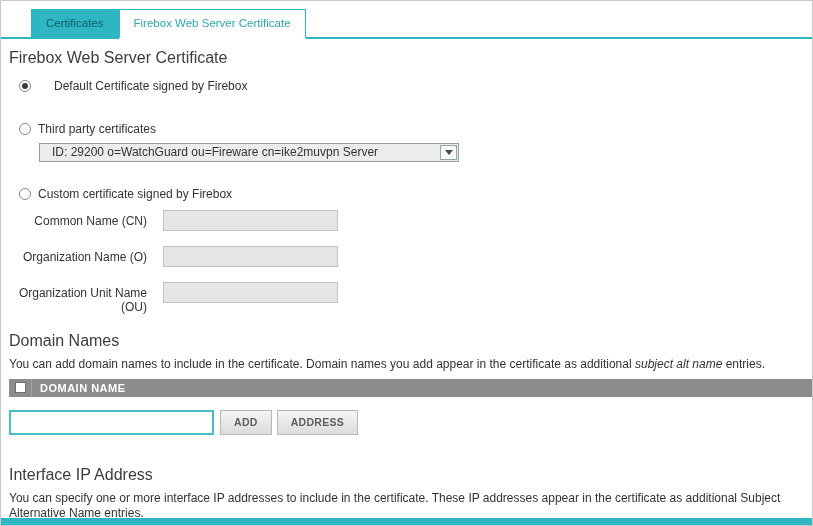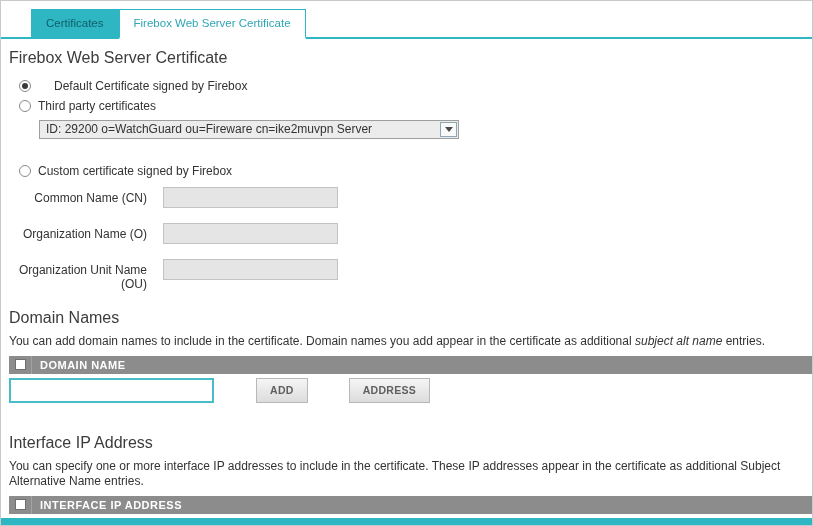--- a/index.html
+++ b/index.html
@@ -50,33 +50,33 @@
   }
   .radio {
     width: 12px; height: 12px; flex: 0 0 auto;
     border: 1px solid #8a8a8a; border-radius: 50%;
     background: #fff; position: relative;
   }
   .radio.checked::after {
     content: ""; position: absolute; left: 2px; top: 2px;
     width: 6px; height: 6px; border-radius: 50%; background: #3a3a3a;
   }
-  #radio-default  { margin: 2px 0 6px 10px; gap: 23px; }
+  #radio-default  { margin: 2px 0 29px 10px; gap: 23px; }
   #radio-third    { margin: 0 0 7px 10px; }
   #radio-custom   { margin: 0 0 9px 10px; }
 
   
   .select {
     width: 420px; height: 19px;
     margin: 0 0 25px 30px;
     background: #ececec;
     border: 1px solid #9e9e9e;
     display: flex; align-items: center; justify-content: space-between;
     font-size: 12px; color: #333;
-    padding-left: 6px;
+    padding-left: 12px;
     cursor: pointer;
   }
   .select-value { white-space: nowrap; overflow: hidden; }
   .arrow-box {
     width: 17px; height: 15px; margin-right: 1px;
     background: #fafafa; border: 1px solid #8fa6b5;
     display: flex; align-items: center; justify-content: center;
     flex: 0 0 auto;
   }
   .caret {
@@ -117,21 +117,21 @@
   }
   .checkbox {
     width: 11px; height: 11px;
     background: #fff; border: 1px solid #6f6f6f; cursor: pointer;
   }
   .col-label {
     color: #fff; font-size: 11px; font-weight: bold;
     letter-spacing: .5px; padding-left: 8px;
   }
 
-  .action-row { display: flex; align-items: center; margin-top: 4px; gap: 36px; }
+  .action-row { display: flex; align-items: center; margin-top: 13px; }
   .entry-input {
     width: 205px; height: 25px;
     border: 2px solid #49bcca; background: #fff;
     font-size: 12px; padding: 0 6px; outline: none;
   }
   .btn {
     margin-left: 6px; height: 25px; padding: 0 13px;
     font-size: 10.5px; font-weight: bold; letter-spacing: .3px;
     color: #5f5f5f;
     background: linear-gradient(#f5f5f5, #dcdcdc);

